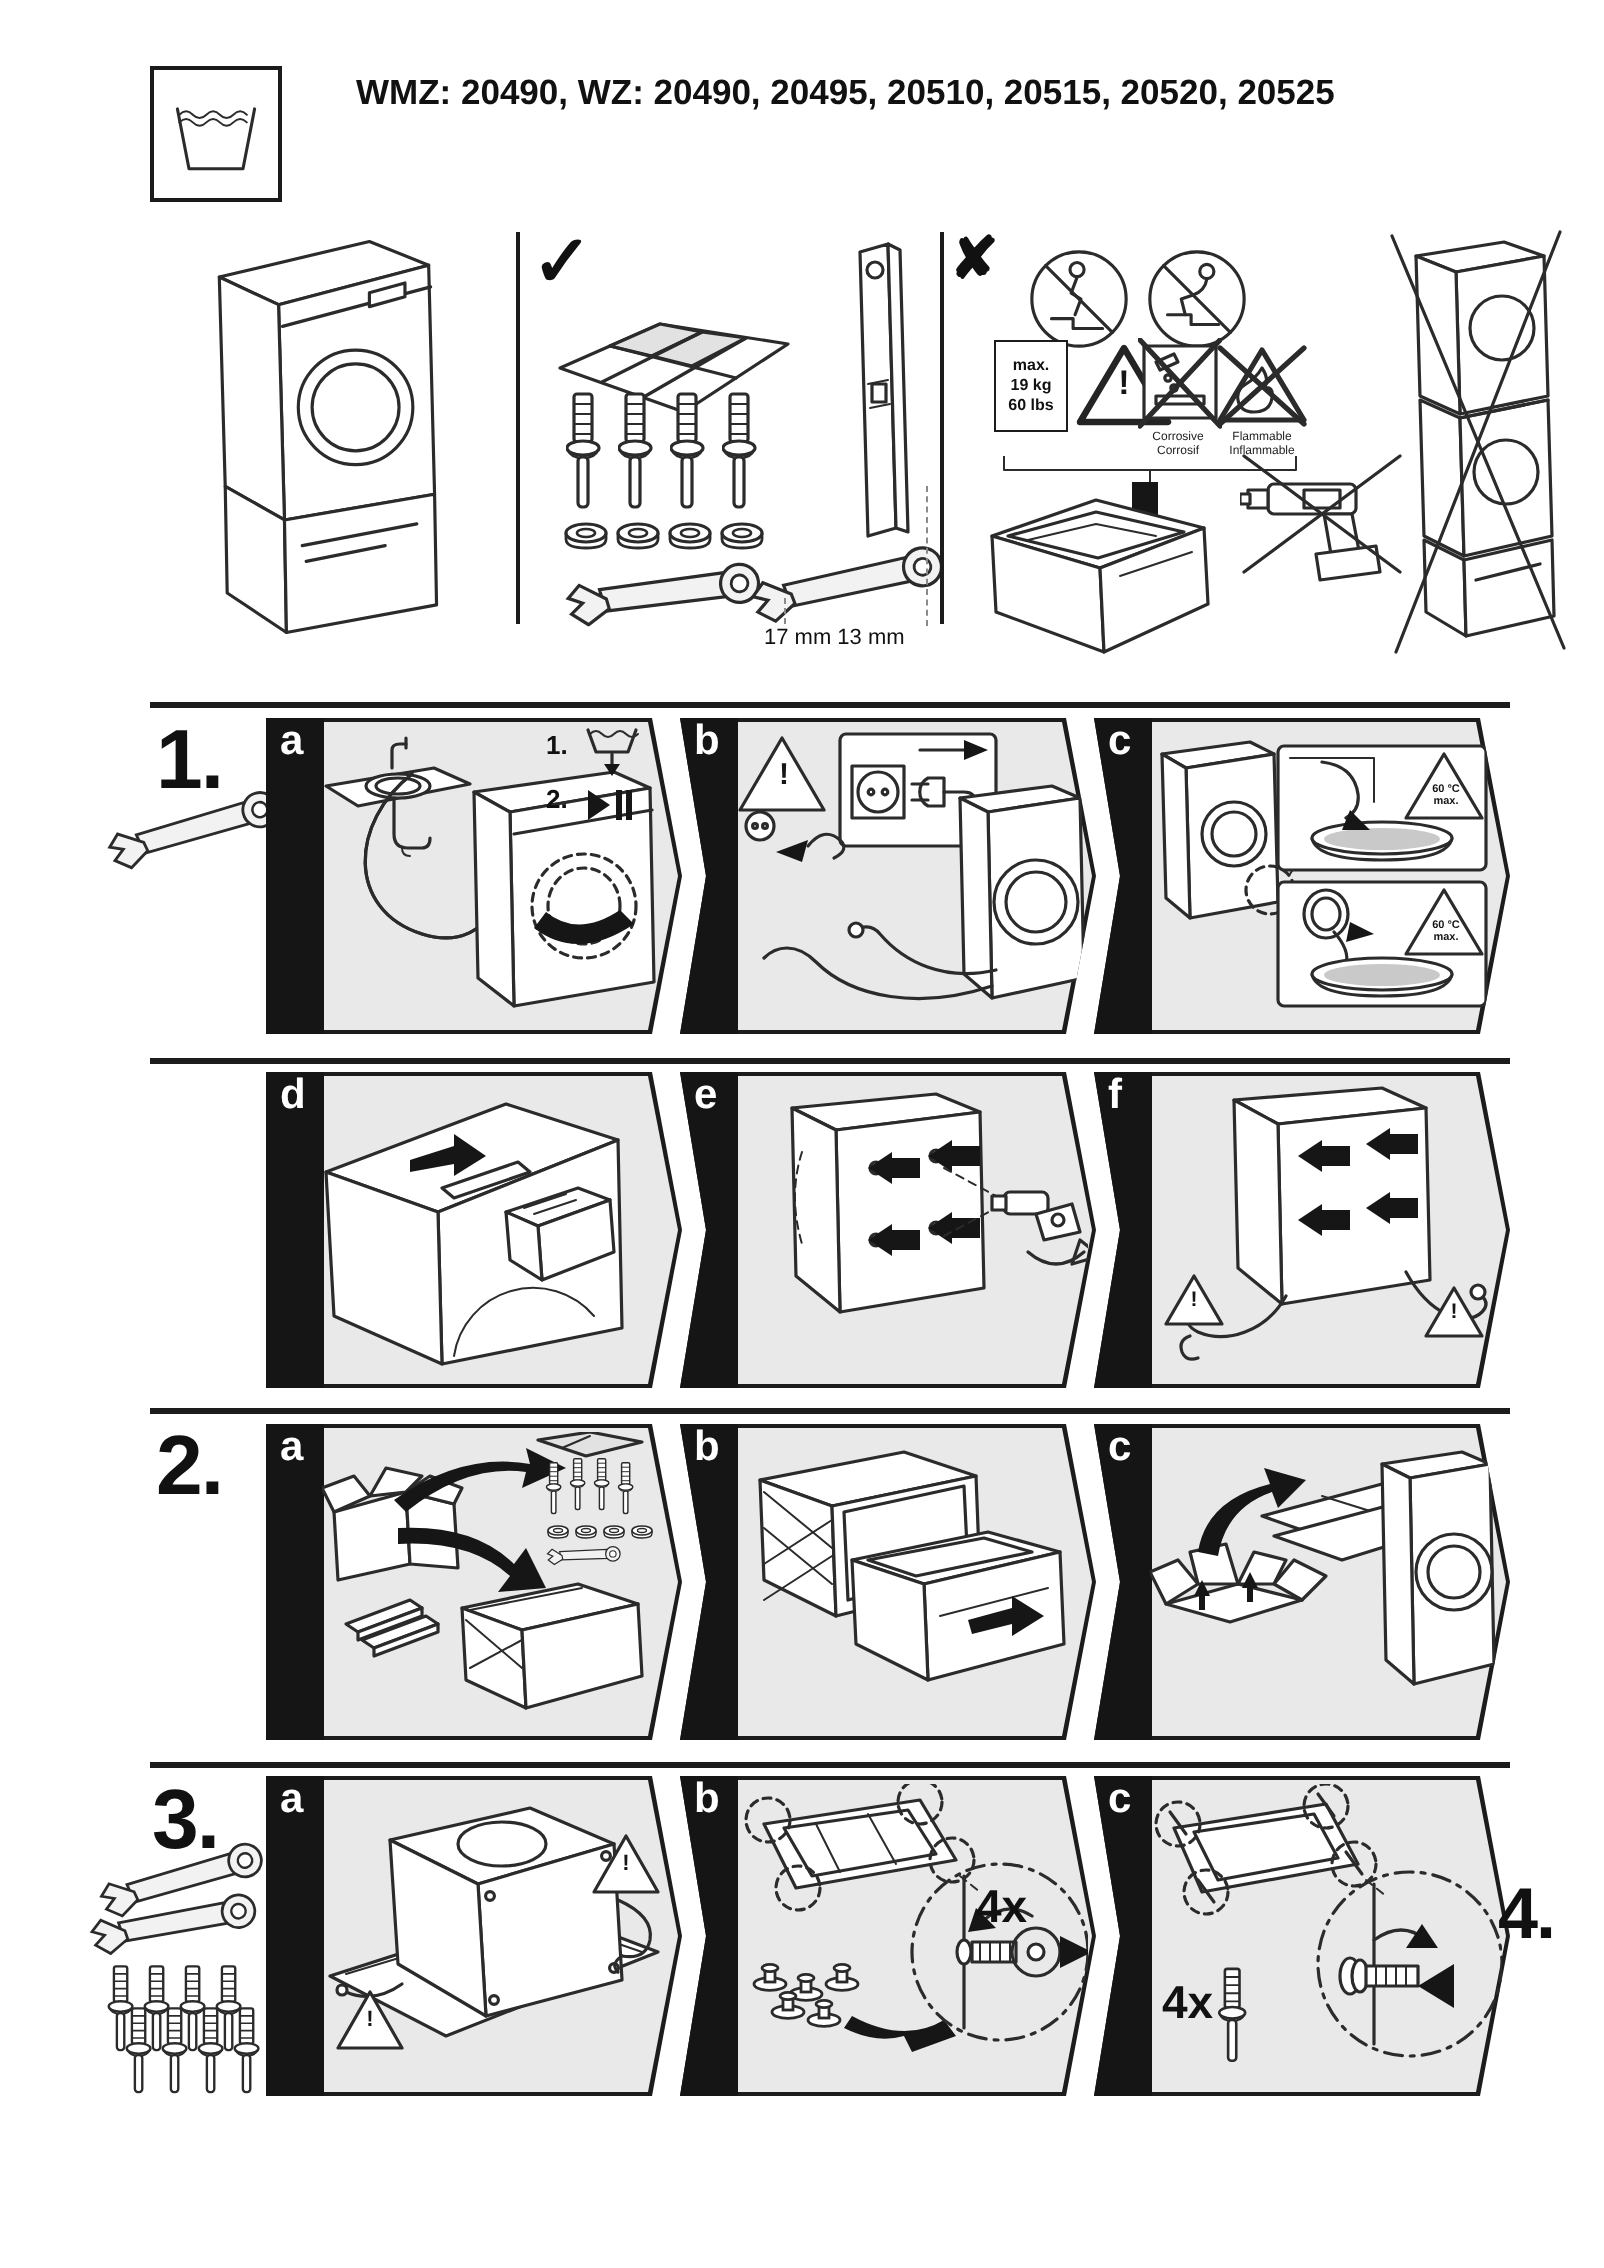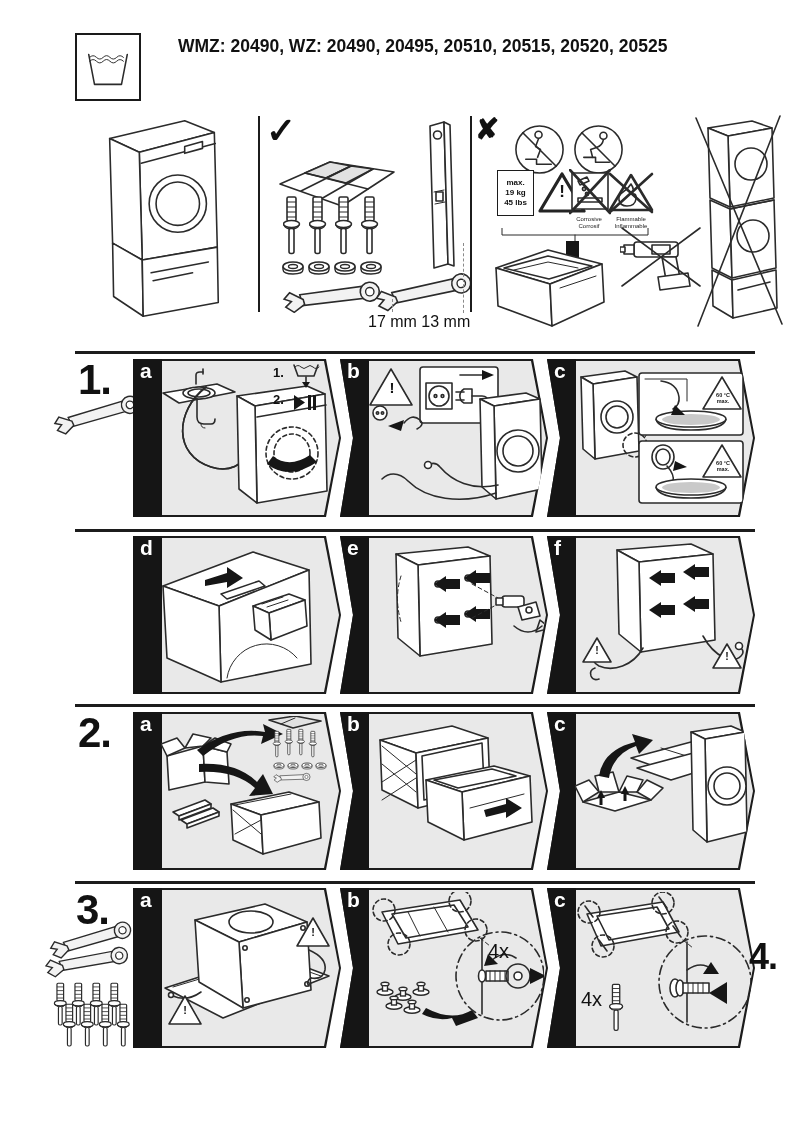--- a/index.html
+++ b/index.html
@@ -19,21 +19,21 @@
 .panel{position:absolute;background:#1c1c1c;}
 .p-bg{position:absolute;inset:2px;background:#e9e9e9;}
 .cp-first{clip-path:polygon(0 0,calc(100% - 15px) 0,100% 50%,calc(100% - 15px) 100%,0 100%);}
 .cp-mid{clip-path:polygon(0 0,calc(100% - 15px) 0,100% 50%,calc(100% - 15px) 100%,0 100%,13px 50%);}
 .p-bar{position:absolute;left:0;top:0;bottom:0;width:29px;background:#151515;}
 .p-letter{position:absolute;left:7px;top:0px;color:#fff;font-size:21px;font-weight:800;}
 .p-art{position:absolute;left:28px;top:4px;width:176px;height:150px;}
 .bang{position:absolute;font-weight:800;color:#161616;text-align:center;}
 .tri-text{position:absolute;font-weight:700;font-size:5.5px;line-height:1.1;text-align:center;color:#161616;}
 .substep{position:absolute;font-weight:700;font-size:13px;}
-.qty{position:absolute;font-weight:400;font-size:20px;}
+.qty{position:absolute;font-weight:700;font-size:23px;}
 .dashdrop{position:absolute;border-left:1.5px dashed #8a8a8a;width:0;}
 .maxbox{position:absolute;border:1.8px solid #1c1c1c;background:#fff;display:flex;flex-direction:column;justify-content:center;align-items:center;font-size:8px;font-weight:700;line-height:1.25;}
 .sign-label{position:absolute;font-size:6px;line-height:1.15;text-align:center;font-weight:400;color:#222;}
 </style>
 </head>
 <body>
 
 <svg width="0" height="0" style="position:absolute" aria-hidden="true">
 <defs>
 <g id="boltg">
@@ -144,21 +144,21 @@
   <circle class="w" cx="17.5" cy="17" r="4"></circle>
   <rect class="w" x="16" y="74" width="7" height="9"></rect>
   <line x1="14" y1="74" x2="24" y2="72" class="thin"></line>
     <line x1="15" y1="86" x2="25" y2="84" class="thin"></line>
 </svg>
 <svg class="la art" style="left:374px;top:276px;transform:rotate(-10deg);" width="100" height="30" viewBox="0 0 100 28">
     <use href="#wrenchg"></use>
   </svg>
 <div class="dashdrop" style="left:392px;top:299px;height:13px;"></div>
 <div class="dashdrop" style="left:463px;top:243px;height:70px;"></div>
-<span class="abs" style="left:368px;top:313px;font-size:16px;">17 mm 13 mm</span>
+<span class="abs" style="left:382px;top:313px;font-size:11px;">17 mm 13 mm</span>
 
 <div class="vline" style="left:470px;top:116px;height:196px;"></div>
 <span class="abs" style="left:475px;top:112px;font-size:29px;font-weight:800;">✘</span>
 
 <svg class="la art" style="left:512px;top:122px;" width="55" height="55" viewBox="0 0 56 56">
   <circle cx="28" cy="28" r="24" fill="#fff" stroke="#4f4f4f" stroke-width="4.5"></circle>
   <circle cx="27" cy="13" r="3.6" fill="#222" stroke="none"></circle>
   <path d="M27 17 l-3 8 l5 3 l-3 8" stroke="#222" stroke-width="2.6"></path>
   <path d="M14 38 h11 v5 h15" stroke="#222" stroke-width="2.2"></path>
   <line x1="11" y1="11" x2="45" y2="45" stroke="#4f4f4f" stroke-width="4.5"></line>
@@ -167,21 +167,21 @@
   <circle cx="28" cy="28" r="24" fill="#fff" stroke="#4f4f4f" stroke-width="4.5"></circle>
   <circle cx="33" cy="14" r="3.6" fill="#222" stroke="none"></circle>
   <path d="M33 18 q-1 6 -7 8 l-6 2 l2 8" stroke="#222" stroke-width="2.6"></path>
   <path d="M13 36 h12 v5 h14" stroke="#222" stroke-width="2.2"></path>
   <line x1="11" y1="11" x2="45" y2="45" stroke="#4f4f4f" stroke-width="4.5"></line>
 </svg>
 
 <div class="maxbox" style="left:497px;top:170px;width:37px;height:46px;">
   <span>max.</span>
   <span>19 kg</span>
-  <span>45 lbs</span>
+  <span>60 lbs</span>
 </div>
 <svg class="la art" style="left:538px;top:171px;" width="48" height="44" viewBox="0 0 48 44">
     <use href="#trig"></use>
   </svg>
 <span class="bang" style="left:555px;top:182px;width:14px;font-size:17px;">!</span>
 
 <svg class="la art" style="left:569px;top:169px;" width="42" height="46" viewBox="0 0 42 46">
   <rect class="w" x="3" y="4" width="36" height="36"></rect>
   <polygon points="9,12 18,8 20,12 11,16" fill="#333" stroke="none"></polygon>
   <circle cx="15" cy="20" r="1.6" fill="#333" stroke="none"></circle>

